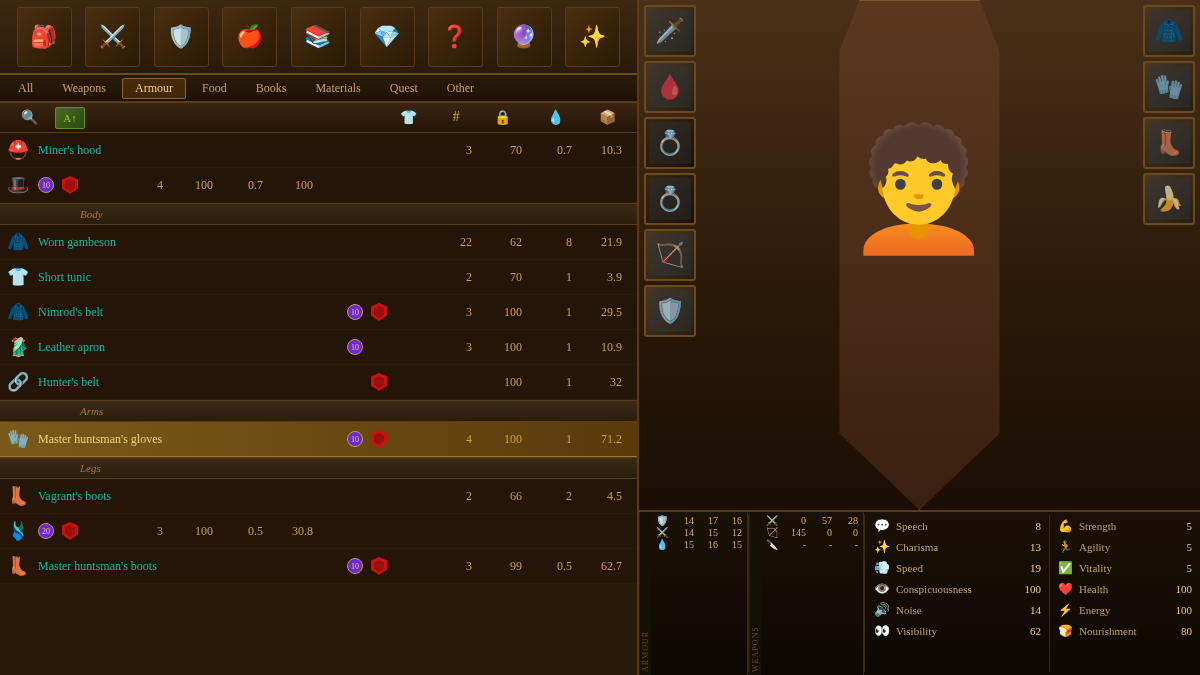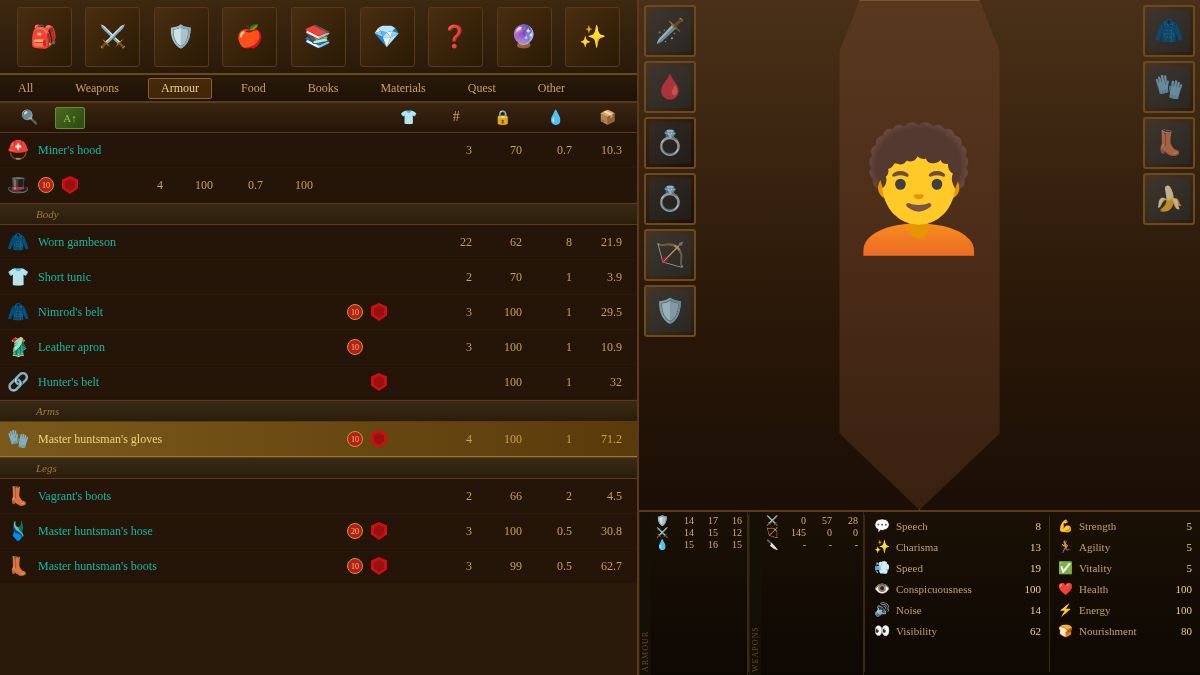--- a/index.html
+++ b/index.html
@@ -49,21 +49,21 @@
     }
 
     
     .category-tabs {
       height: 28px;
       background: linear-gradient(180deg, #2a1a0a 0%, #1e1205 100%);
       border-bottom: 2px solid #5a3a1a;
       display: flex;
       align-items: center;
       padding: 0 5px;
-      gap: 16px;
+      gap: 3px;
     }
 
     .cat-tab {
       padding: 2px 12px;
       font-size: 12px;
       color: #c8a060;
       cursor: pointer;
       border: 1px solid transparent;
       background: transparent;
       border-radius: 2px;
@@ -124,21 +124,21 @@
     .inventory-list::-webkit-scrollbar-track { background: #1a0e05; }
     .inventory-list::-webkit-scrollbar-thumb { background: #6a4a1a; border-radius: 4px; }
 
     .category-divider {
       height: 22px;
       background: linear-gradient(180deg, #3a2a15 0%, #2a1e0a 100%);
       border-top: 1px solid #5a3a1a;
       border-bottom: 1px solid #5a3a1a;
       display: flex;
       align-items: center;
-      padding: 0 36px;
+      padding: 0 80px;
       color: #a07840;
       font-size: 11px;
       font-style: italic;
     }
 
     .item-row {
       height: 35px;
       display: flex;
       align-items: center;
       border-bottom: 1px solid #2a1a08;
@@ -166,21 +166,21 @@
       white-space: nowrap;
       overflow: hidden;
       text-overflow: ellipsis;
     }
 
     .item-name.selected { color: #f0d080; }
 
     .item-badge {
       width: 16px;
       height: 16px;
-      background: #b91c1c;
+      background: #6d28d9;
       border: 1px solid #c0a030;
       border-radius: 50%;
       font-size: 8px;
       display: flex;
       align-items: center;
       justify-content: center;
       color: #f0d060;
       margin-right: 5px;
       flex-shrink: 0;
     }
@@ -644,21 +644,20 @@
       <div class="item-stats">
         <span class="item-stat">2</span>
         <span class="item-stat">66</span>
         <span class="item-stat">2</span>
         <span class="item-stat">4.5</span>
       </div>
     </div>
 
     <div class="item-row">
       <div class="item-icon">🩱</div>
-      <div class="item-name">Master huntsman's hose</div>
       <div class="item-badge">20</div>
       <div class="item-marker">
           <div class="red-shield"></div>
         </div>
       <div class="item-stats">
         <span class="item-stat">3</span>
         <span class="item-stat">100</span>
         <span class="item-stat">0.5</span>
         <span class="item-stat">30.8</span>
       </div>

